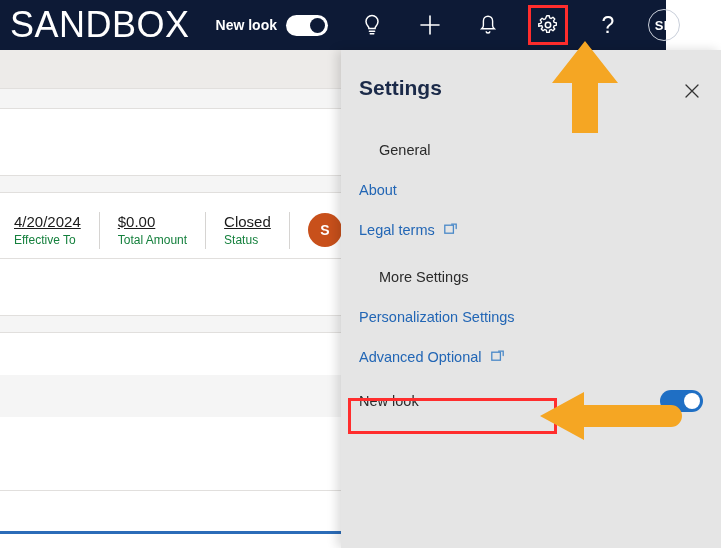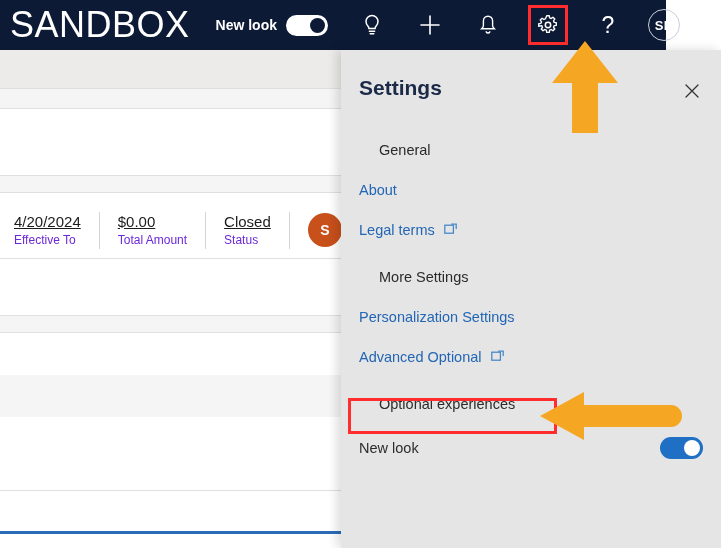--- a/index.html
+++ b/index.html
@@ -175,21 +175,21 @@
   .rec-field:first-child { padding-left: 0; }
   .rec-value {
     font-size: 15px;
     color: #1b1b1b;
     line-height: 20px;
     white-space: nowrap;
     text-decoration: underline;
   }
   .rec-label {
     font-size: 12px;
-    color: #6d28d9;
+    color: #15803d;
     line-height: 17px;
     white-space: nowrap;
   }
   #rec-avatar {
     width: 34px; height: 34px;
     border-radius: 50%;
     background: #c8501b;
     color: #ffffff;
     font-size: 14px;
     font-weight: 600;
@@ -436,21 +436,20 @@
     <div class="panel-link">
       <span>Advanced Optional</span>
       <span class="ext-icon">
         <svg width="14" height="13" viewBox="0 0 14 13">
           <rect x="0.8" y="3.2" width="8.6" height="8" fill="none" stroke="#4a89c8" stroke-width="1.3"></rect>
           <path d="M7.6 2.1h4.6v4.4" fill="none" stroke="#4a89c8" stroke-width="1.3" stroke-linecap="round"></path>
         </svg>
       </span>
     </div>
 
-    <div class="section-heading">Optional experiences</div>
 
     <div class="optional-row">
       <span class="opt-label">New look</span>
       <div class="blue-toggle"></div>
     </div>
   </div>
 
   <div id="adv-highlight"></div>
 </div>
 

